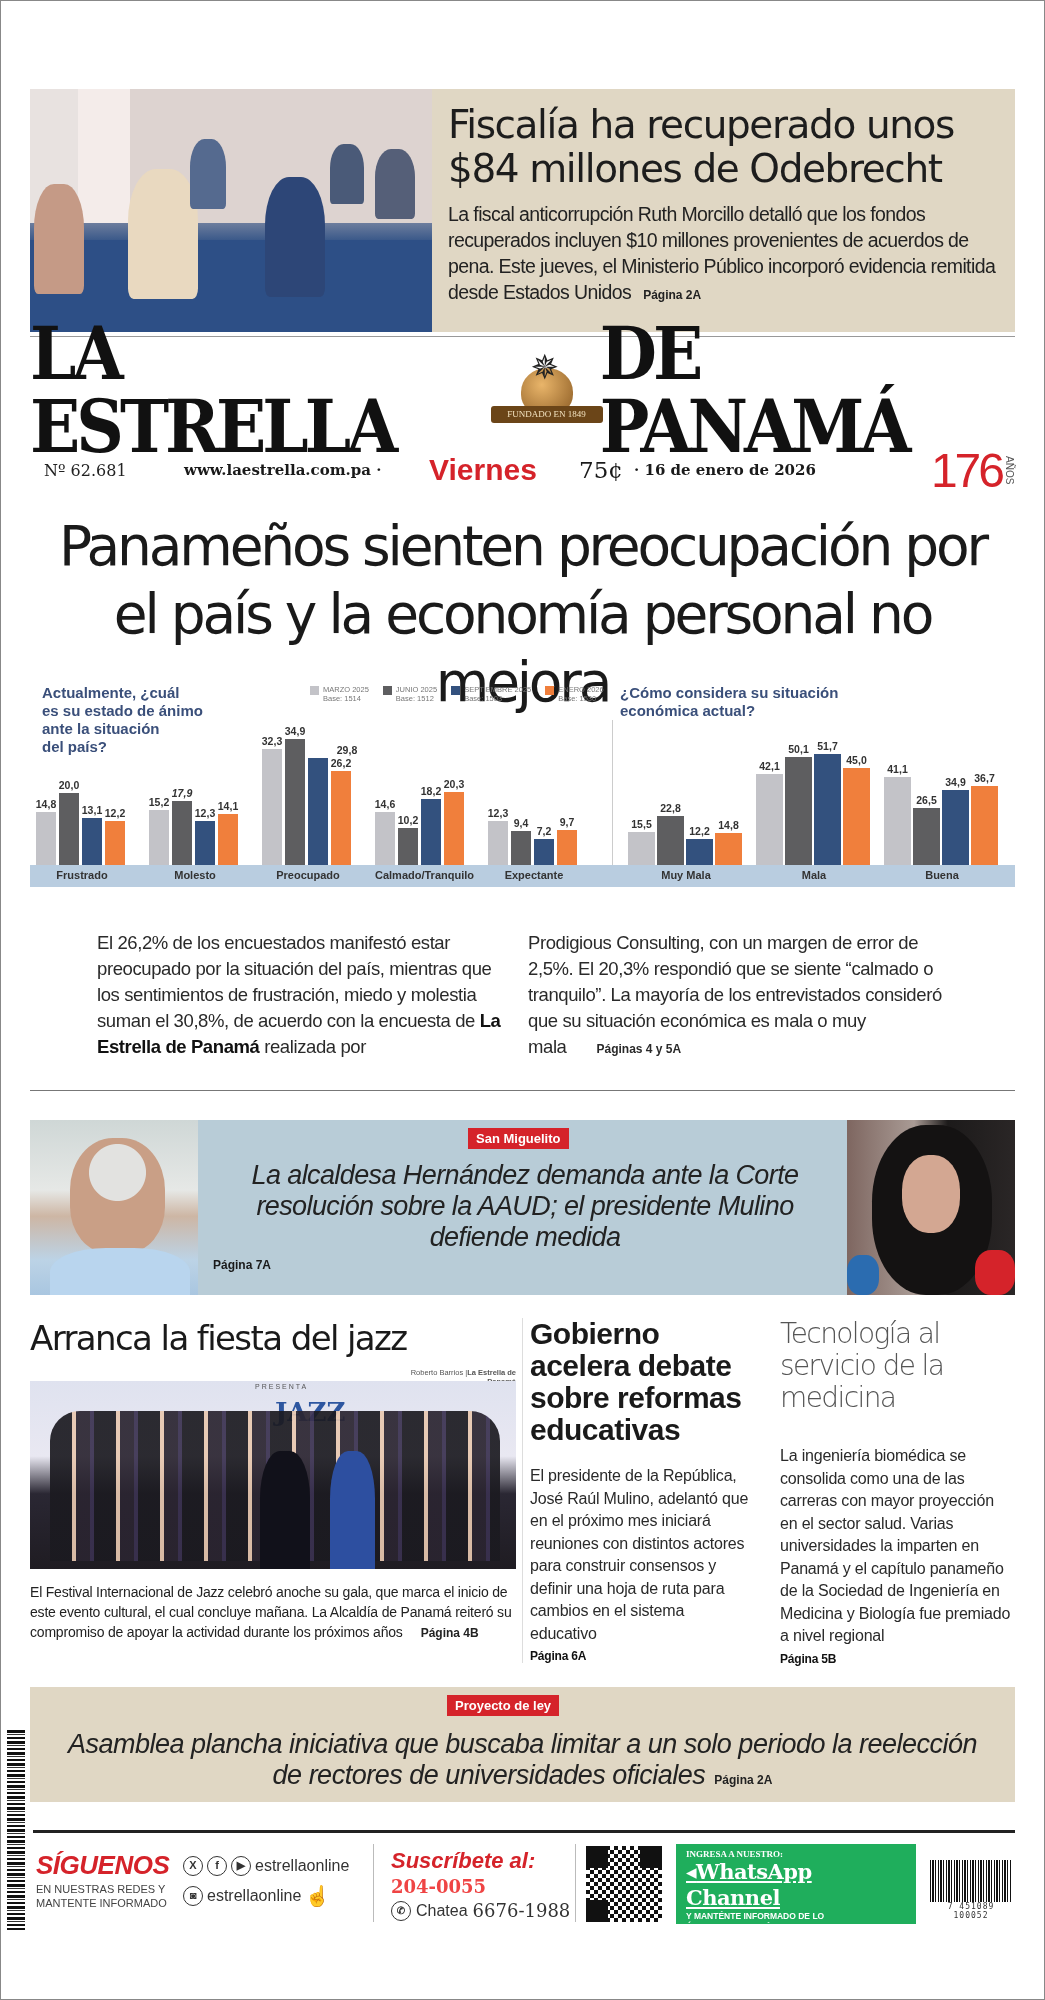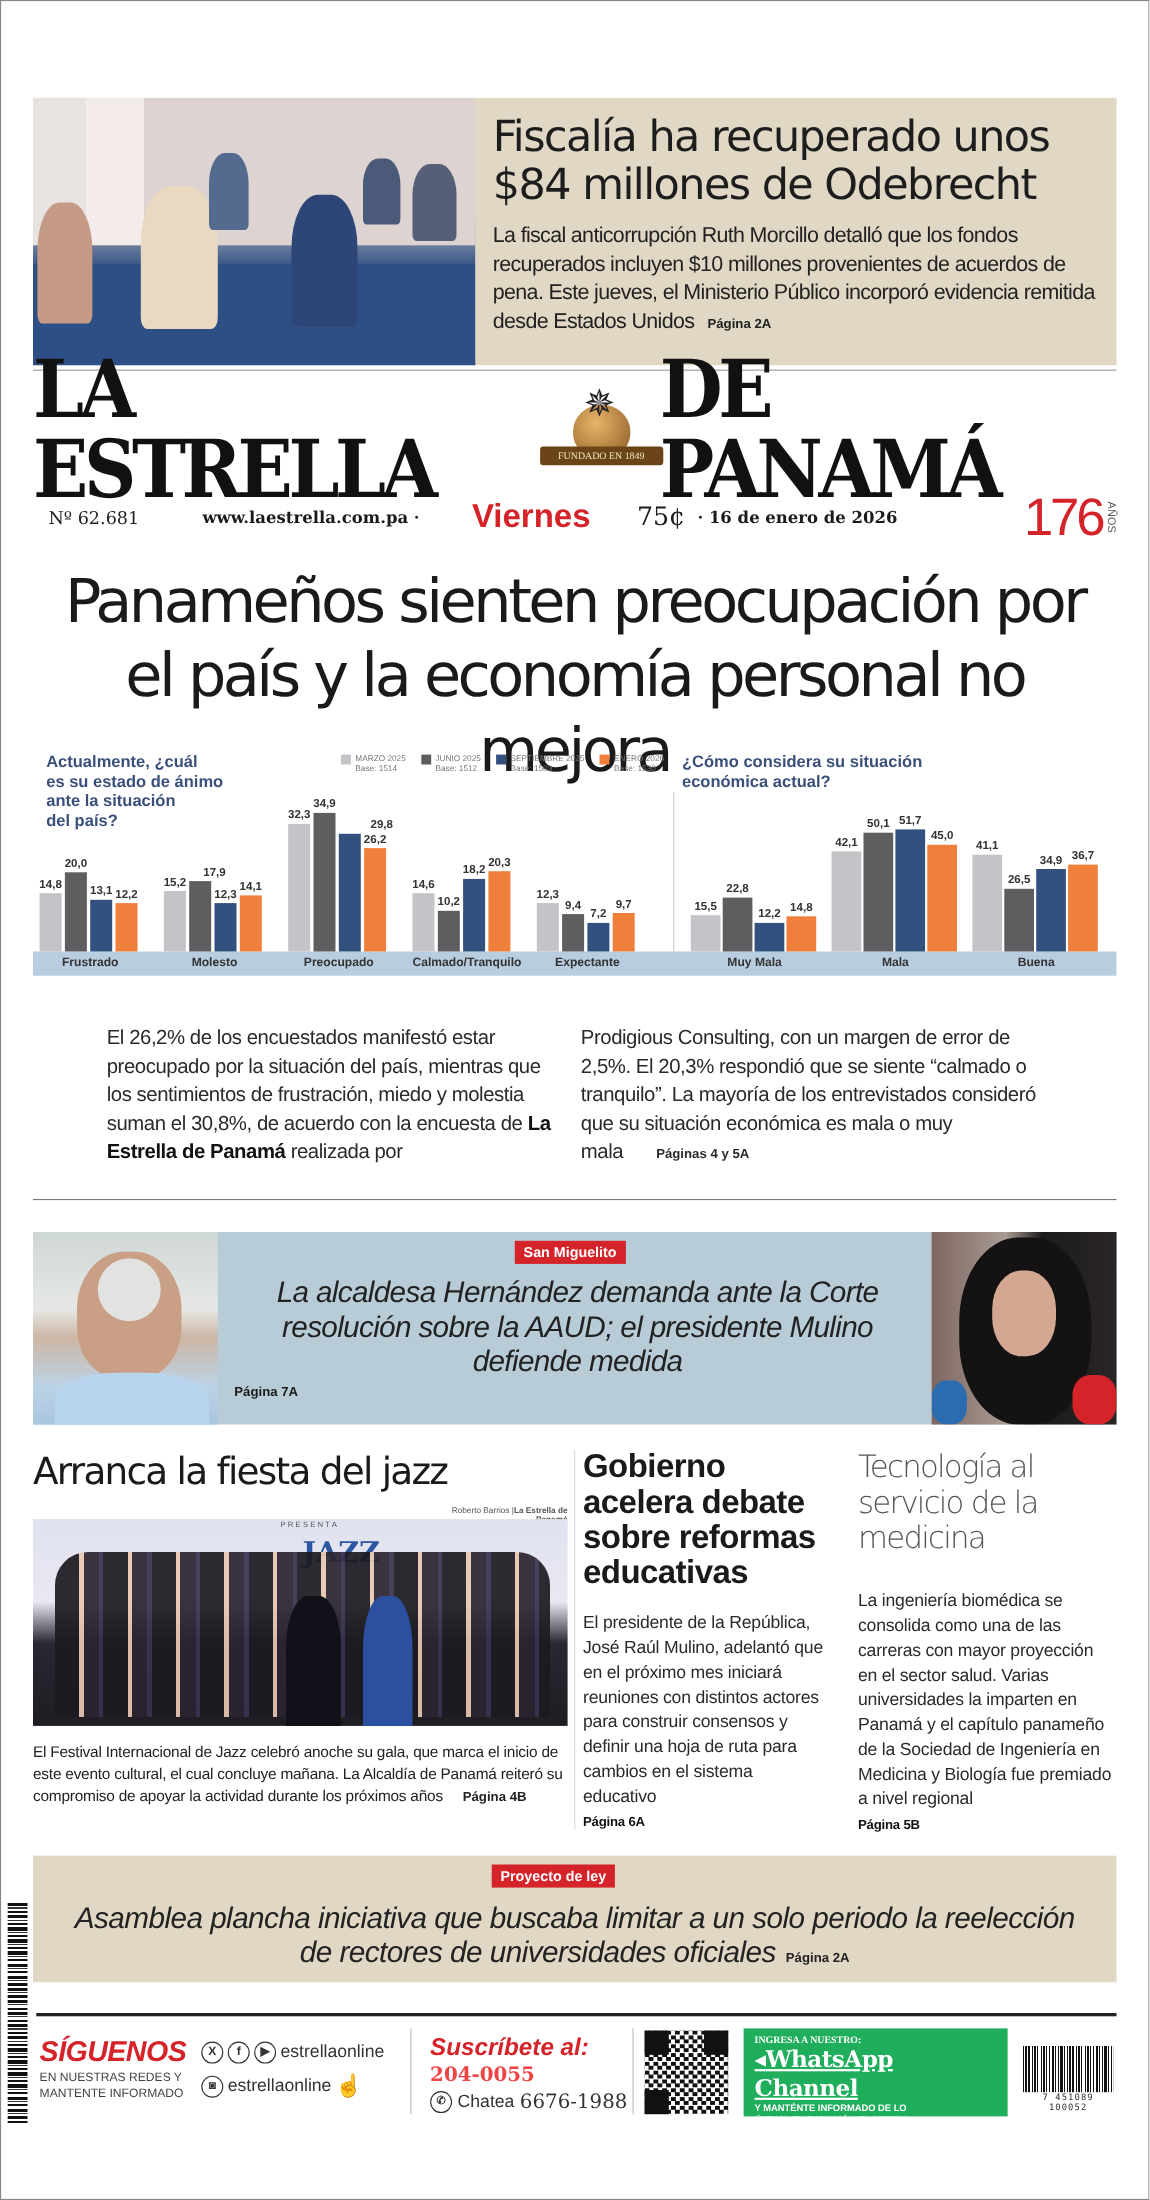--- a/index.html
+++ b/index.html
@@ -211,21 +211,21 @@
       <div class="bar" style="left: 29px; top: 113px; width: 20px; height: 72px; background: rgb(94, 94, 96);"></div>
       <div class="bar-val" style="left: 24px; top: 99px;">20,0</div>
       <div class="bar" style="left: 52px; top: 138px; width: 20px; height: 47px; background: rgb(51, 81, 126);"></div>
       <div class="bar-val" style="left: 47px; top: 124px;">13,1</div>
       <div class="bar" style="left: 75px; top: 141px; width: 20px; height: 44px; background: rgb(240, 127, 60);"></div>
       <div class="bar-val" style="left: 70px; top: 127px;">12,2</div>
       <div class="cat-label" style="left: 6px; width: 92px;">Frustrado</div>
       <div class="bar" style="left: 119px; top: 130px; width: 20px; height: 55px; background: rgb(195, 195, 200);"></div>
       <div class="bar-val" style="left: 114px; top: 116px;">15,2</div>
       <div class="bar" style="left: 142px; top: 121px; width: 20px; height: 64px; background: rgb(94, 94, 96);"></div>
-      <div class="bar-val" style="left: 150px; top: 107px;">17,9</div>
+      <div class="bar-val" style="left: 137px; top: 107px; font-style: italic;">17,9</div>
       <div class="bar" style="left: 165px; top: 141px; width: 20px; height: 44px; background: rgb(51, 81, 126);"></div>
       <div class="bar-val" style="left: 160px; top: 127px;">12,3</div>
       <div class="bar" style="left: 188px; top: 134px; width: 20px; height: 51px; background: rgb(240, 127, 60);"></div>
       <div class="bar-val" style="left: 183px; top: 120px;">14,1</div>
       <div class="cat-label" style="left: 119px; width: 92px;">Molesto</div>
       <div class="bar" style="left: 232px; top: 69px; width: 20px; height: 116px; background: rgb(195, 195, 200);"></div>
       <div class="bar-val" style="left: 227px; top: 55px;">32,3</div>
       <div class="bar" style="left: 255px; top: 59px; width: 20px; height: 126px; background: rgb(94, 94, 96);"></div>
       <div class="bar-val" style="left: 250px; top: 45px;">34,9</div>
       <div class="bar" style="left: 278px; top: 78px; width: 20px; height: 107px; background: rgb(51, 81, 126);"></div>

